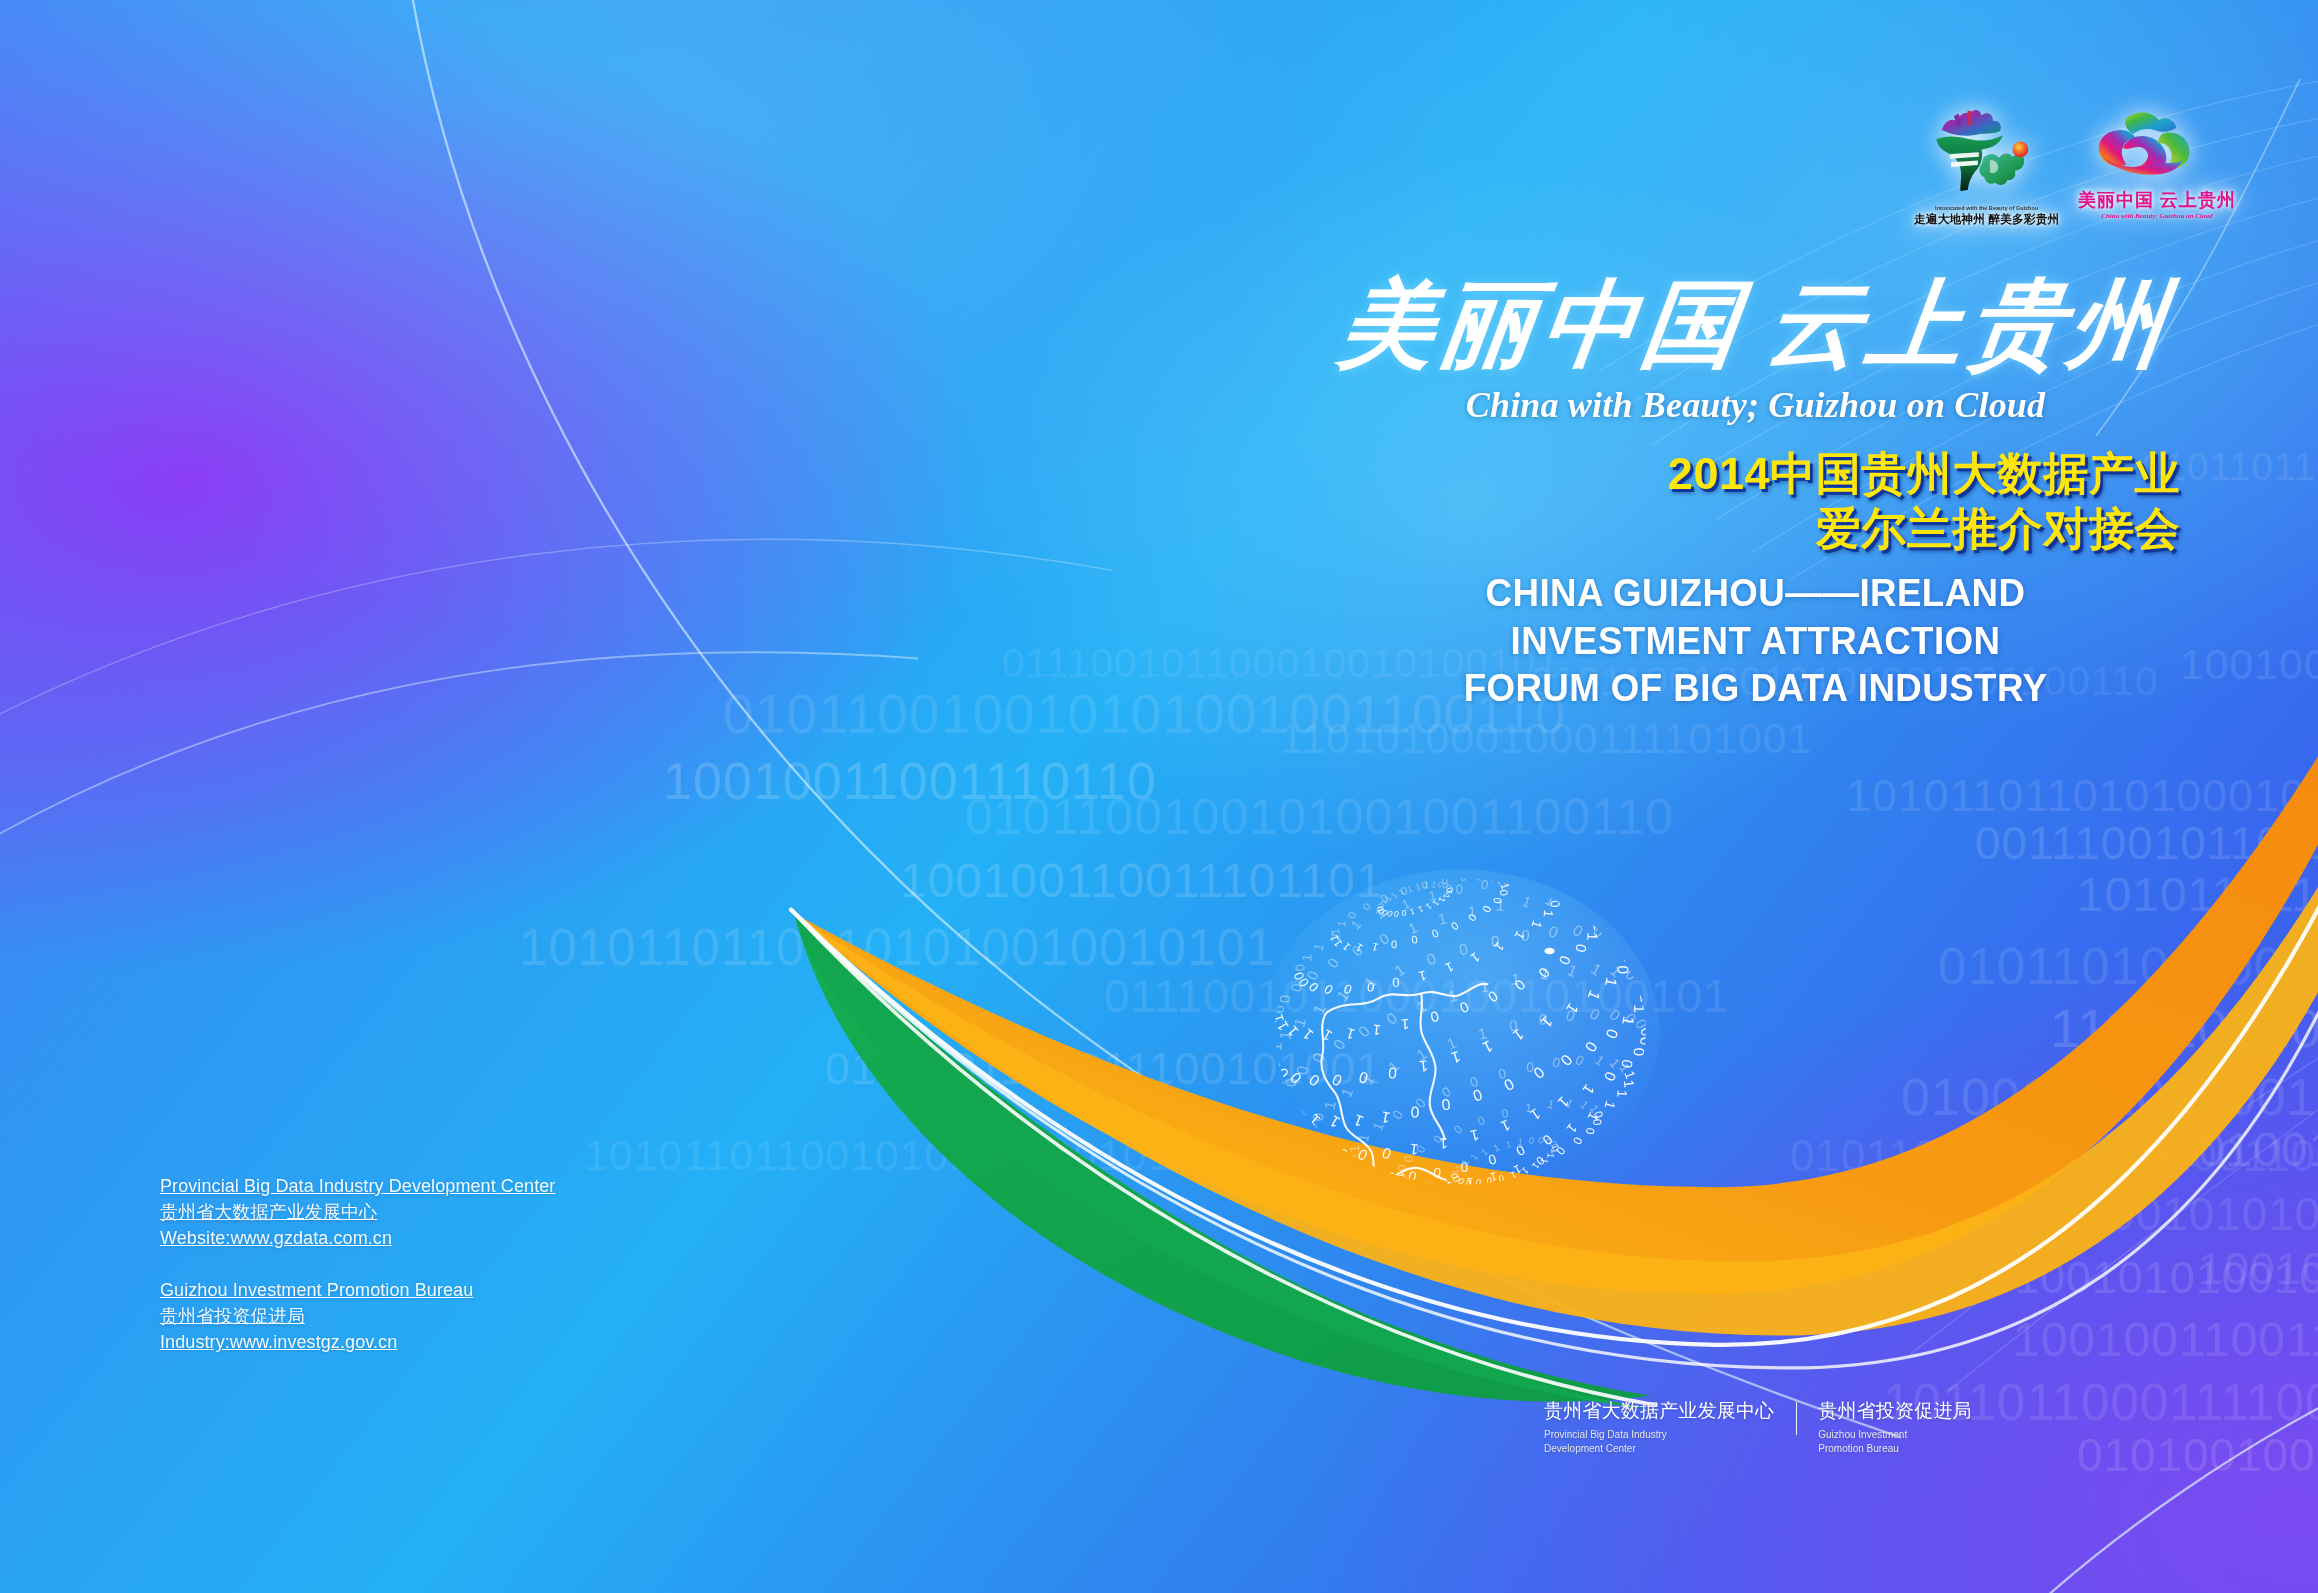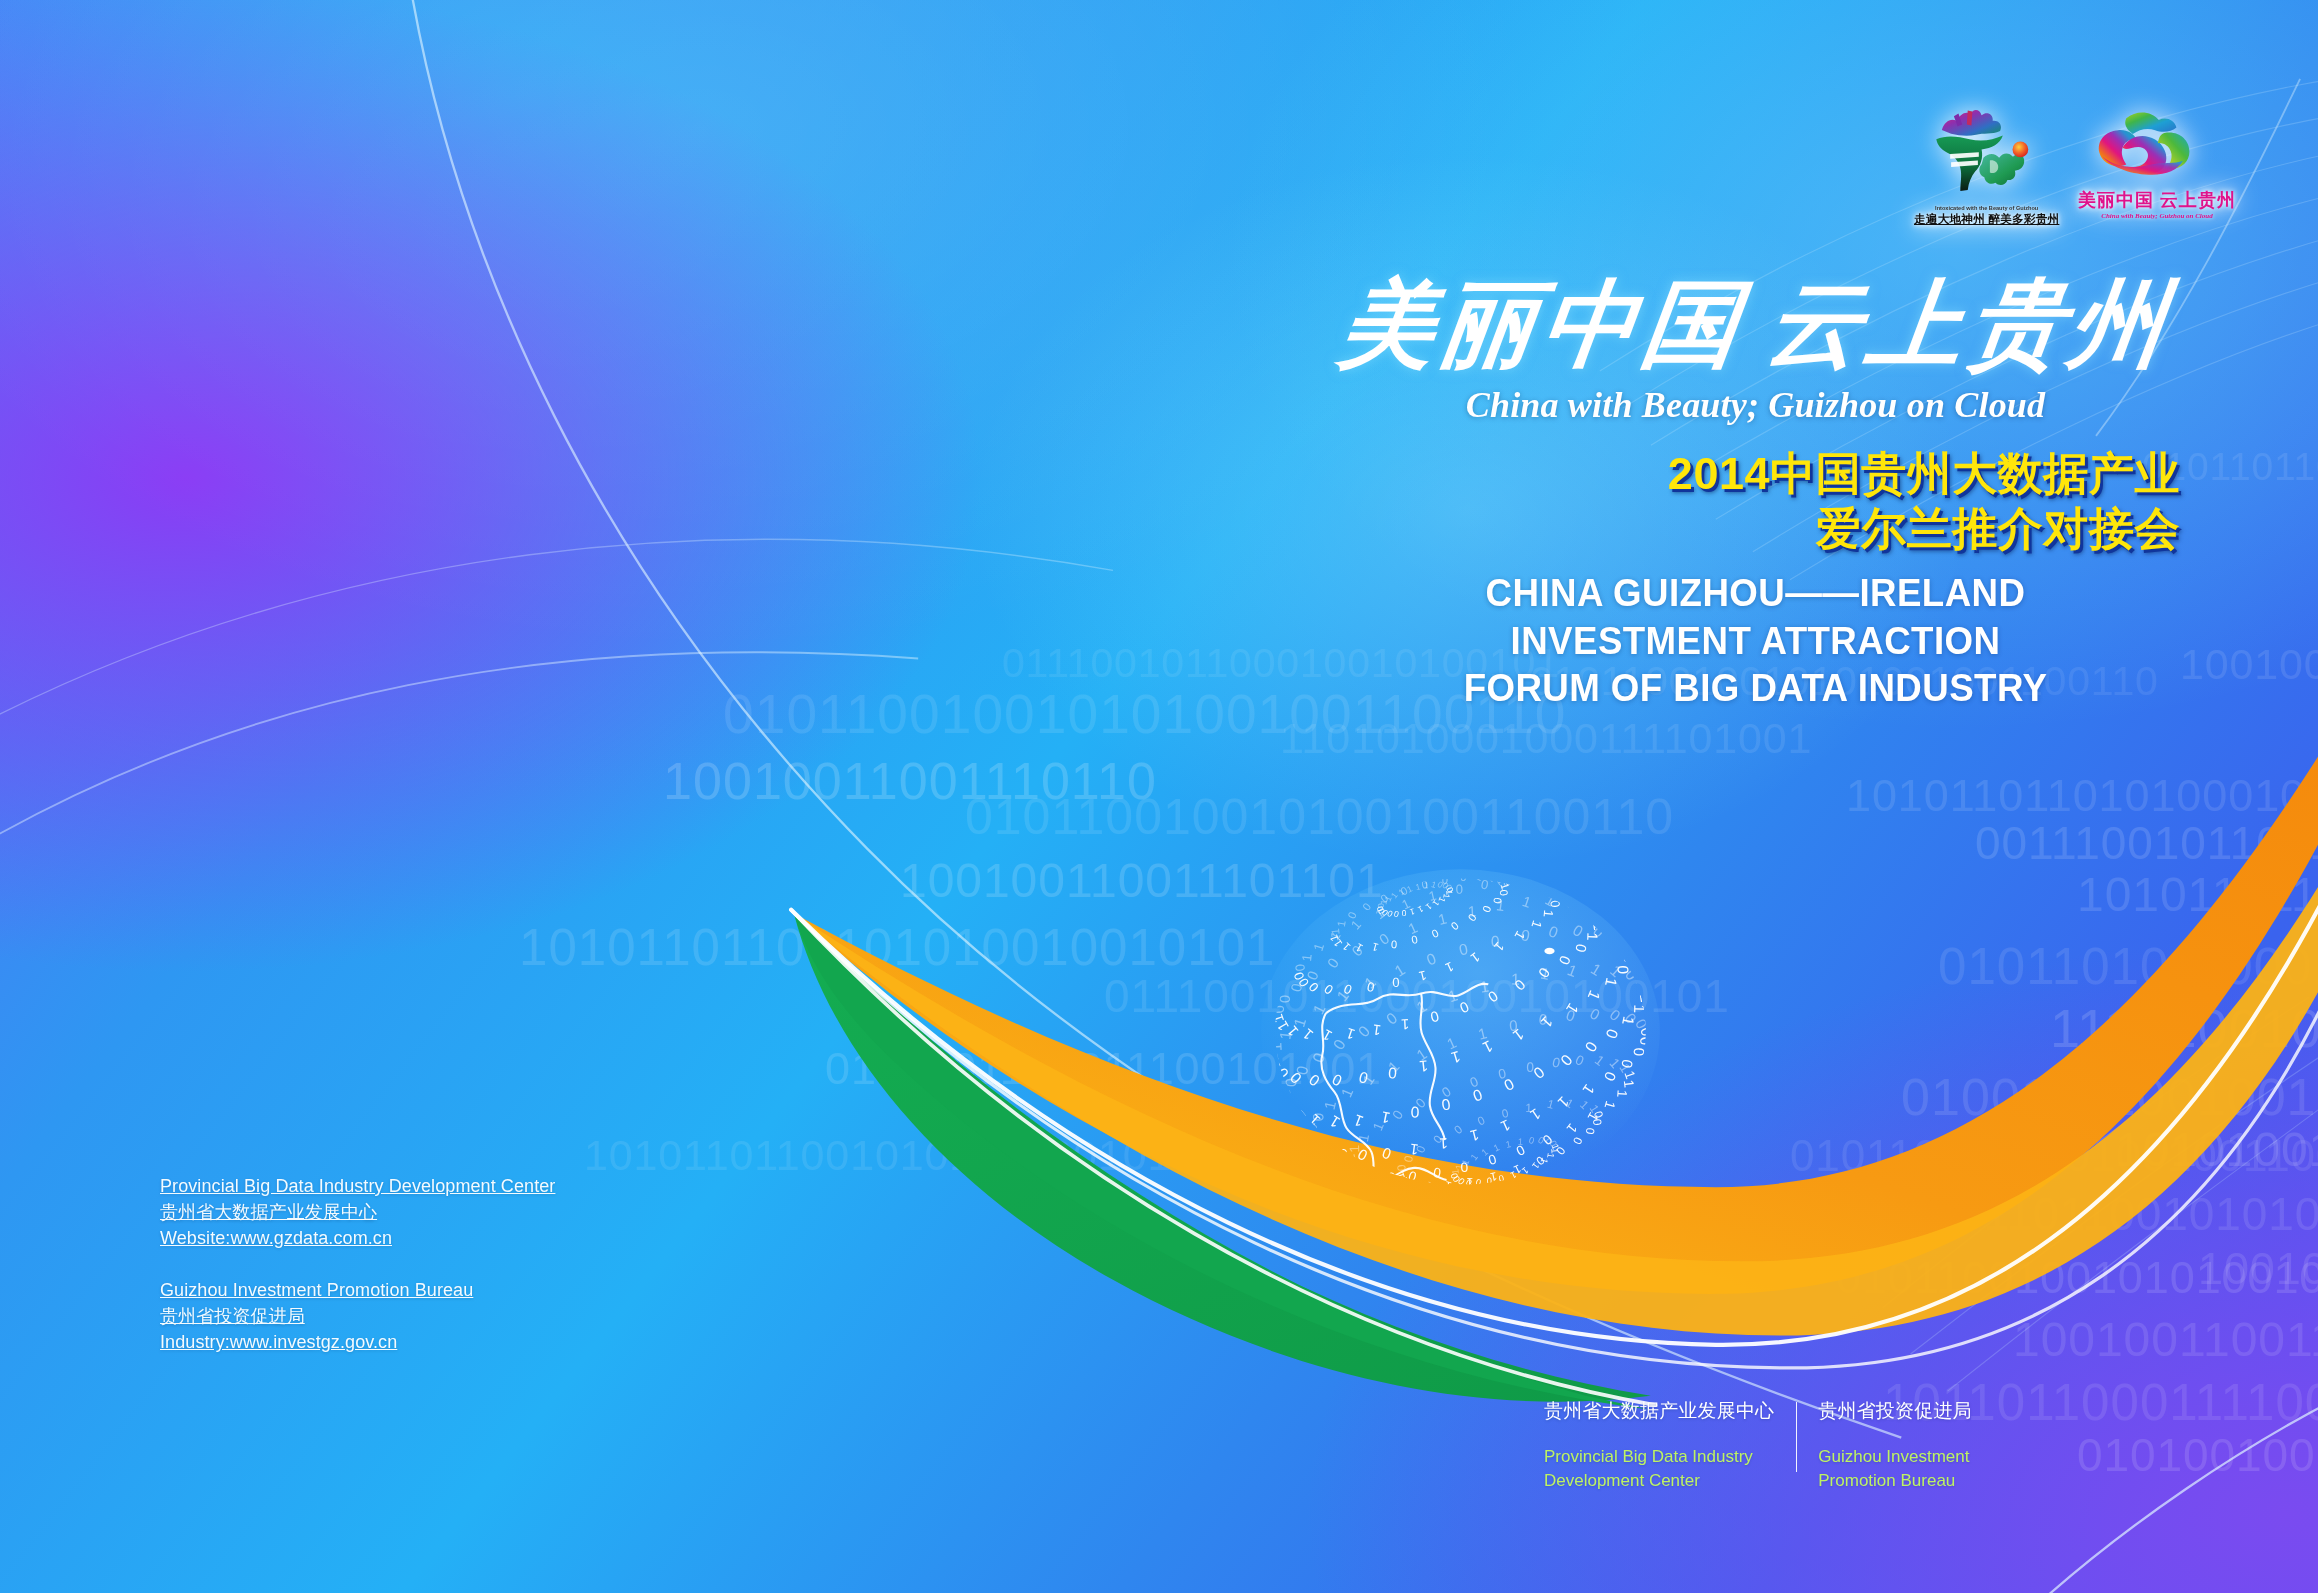--- a/index.html
+++ b/index.html
@@ -39,21 +39,20 @@
     user-select:none;
   }
 
   
   .logos{ position:absolute; top:106px; left:1914px; display:flex; gap:18.5px; align-items:flex-start; }
   .logo-box{ position:relative; filter:drop-shadow(0 0 12px rgba(255,255,255,.85)); }
   .logo-cap{
     text-align:center; color:#111; font-weight:700;
     font-size:11.6px; letter-spacing:.02em; margin-top:0.9px;
     text-shadow:0 0 4.6px rgba(255,255,255,.95), 0 0 8.3px rgba(255,255,255,.9);
-    text-decoration:underline;
   }
   .logo-tag{
     text-align:center; font-size:5.6px; color:#2a2a2a; font-weight:700;
     text-shadow:0 0 3.7px rgba(255,255,255,.95);
   }
   .logo2-cn{
     text-align:center; color:#e0128b; font-weight:700; font-size:18px;
     font-family:"Liberation Serif", serif; letter-spacing:.06em;
     text-shadow:0 0 5.6px rgba(255,255,255,.95), 0 0 9.3px rgba(255,255,255,.8);
   }
@@ -128,22 +127,22 @@
     display:flex; align-items:flex-start; gap:0;
   }
   .foot-col{ padding:0 21.3px; }
   .foot-col:first-child{ padding-left:0; }
   .foot-cn{
     font-size:19px; font-weight:400; color:#ffffff; line-height:1.2;
     letter-spacing:.01em; white-space:nowrap;
     text-shadow:0 0.9px 2.8px rgba(0,40,90,.25);
   }
   .foot-en{
-    font-size:17px; font-weight:400; color:#bef264; line-height:1.42;
-    margin-top:22px; white-space:nowrap;
+    font-size:10px; font-weight:400; color:#e5e5e5; line-height:1.42;
+    margin-top:5px; white-space:nowrap;
     text-shadow:0 0.9px 2.3px rgba(0,40,90,.22);
   }
   .foot-div{
     width:1.4px; align-self:stretch; background:rgba(255,255,255,.92);
     margin-top:1.9px; margin-bottom:21.3px;
   }
 </style>
 </head>
 <body>
 

